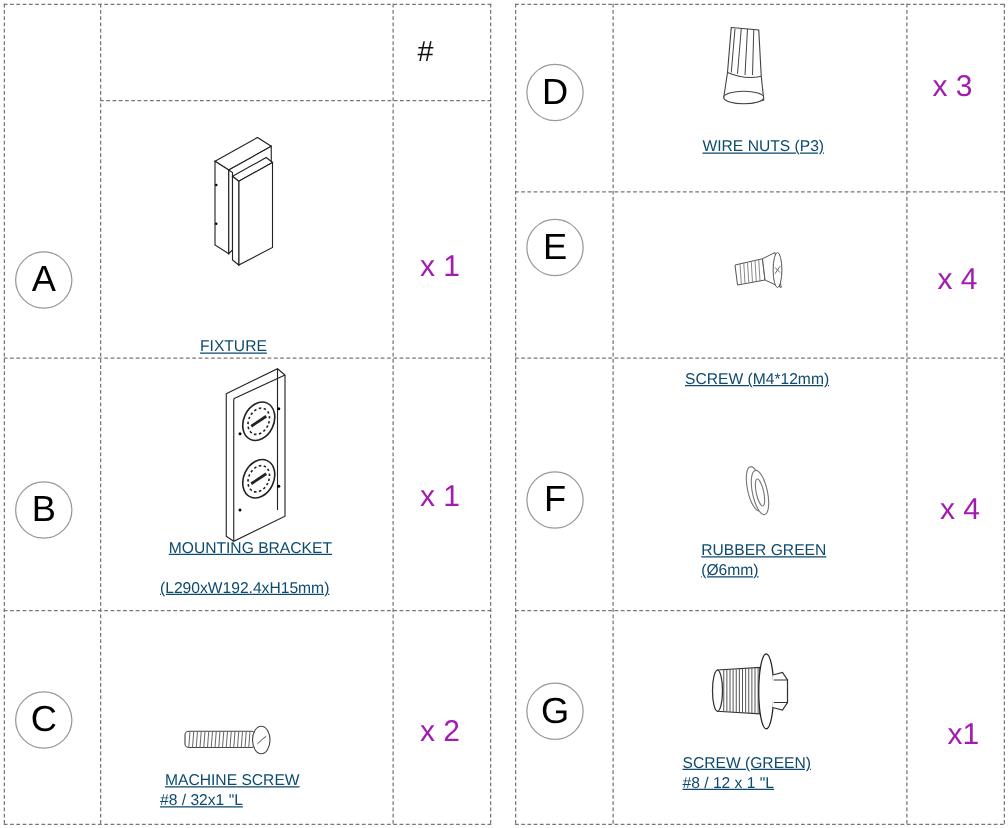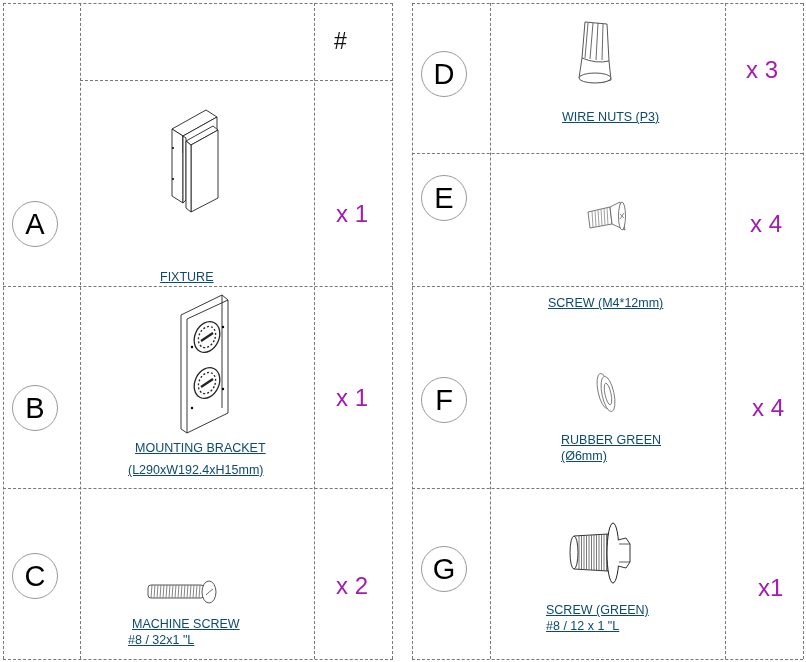--- a/index.html
+++ b/index.html
@@ -84,21 +84,21 @@
         <line x1="23" y1="48" x2="35" y2="40"></line>
         <line x1="23" y1="94" x2="35" y2="86"></line>
       </g>
       <g fill="#000">
         <circle cx="45" cy="34" r="1.2"></circle>
           <circle cx="14" cy="54" r="1.2"></circle>
         <circle cx="45" cy="96" r="1.2"></circle>
           <circle cx="14" cy="115" r="1.2"></circle>
       </g>
     </svg>
-    <div class="lbl" style="left:135px;top:440px;">MOUNTING  BRACKET</div>
+    <div class="lbl" style="left:135px;top:430px;">MOUNTING  BRACKET</div>
     <div class="lbl" style="left:128px;top:462px;">(L290xW192.4xH15mm)</div>
     <div class="qty" style="left:336px;top:384px;">x 1</div>
   </div>
 
   <div>
     <div class="letter" style="left:12px;top:553px;">C</div>
     <svg class="icon" style="left:146px;top:578px;" width="72" height="28" viewBox="0 0 72 28">
       <rect x="2" y="7" width="56" height="13" rx="3" fill="#fff" stroke="#444" stroke-width="0.9"></rect>
       <g stroke="#666" stroke-width="0.8">
         <line x1="6" y1="7" x2="5" y2="20"></line>

